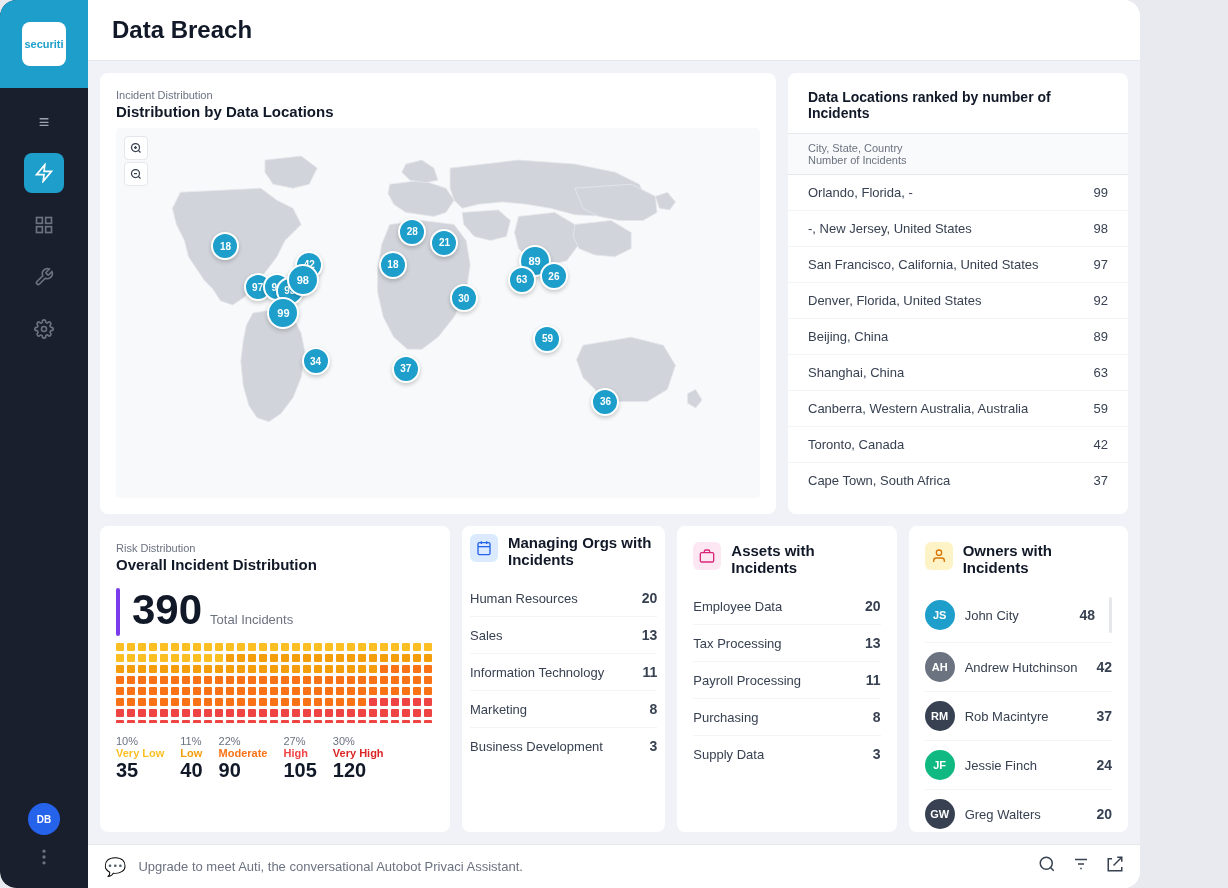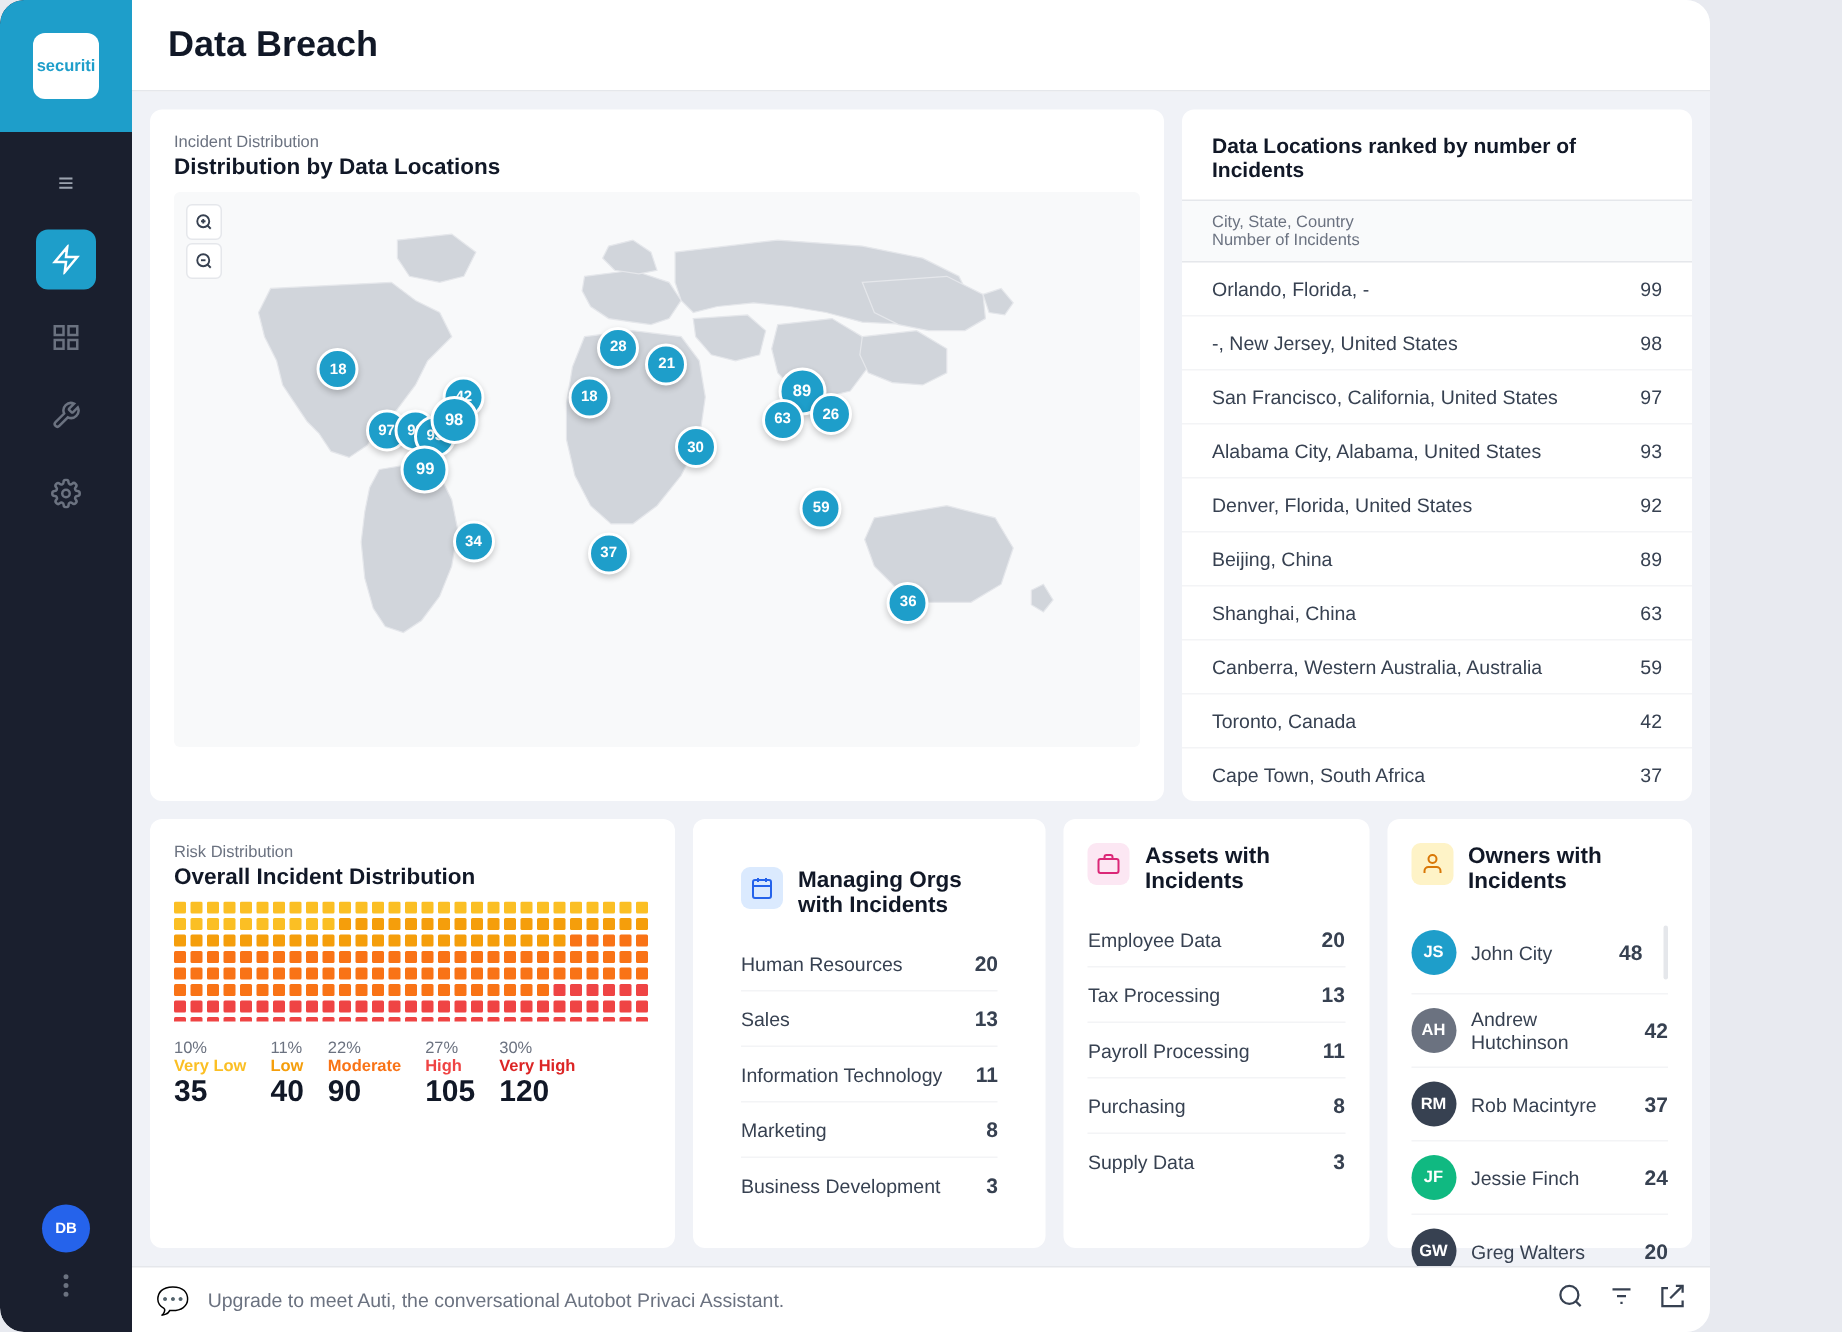--- a/index.html
+++ b/index.html
@@ -84,21 +84,21 @@
     .risk-pct { font-size: 11px; color: #6b7280; }
     .risk-label { font-size: 11px; font-weight: 600; }
     .risk-label.vl { color: #fbbf24; }
     .risk-label.l { color: #f59e0b; }
     .risk-label.m { color: #f97316; }
     .risk-label.h { color: #ef4444; }
     .risk-label.vh { color: #dc2626; }
     .risk-number { font-size: 20px; font-weight: 700; color: #111827; }
 
     
-    .orgs-panel { flex: 1; background: #fff; border-radius: 8px; padding: 32px; }
+    .orgs-panel { flex: 1; background: #fff; border-radius: 8px; padding: 8px; }
     .panel-icon-title { display: flex; align-items: flex-start; gap: 10px; margin-bottom: 12px; }
     .panel-icon { width: 28px; height: 28px; background: #dbeafe; border-radius: 6px; display: flex; align-items: center; justify-content: center; font-size: 14px; flex-shrink: 0; }
     .data-row { display: flex; justify-content: space-between; align-items: center; padding: 10px 0; border-bottom: 1px solid #f3f4f6; }
     .data-row:last-child { border-bottom: none; }
     .data-label { font-size: 13px; color: #374151; }
     .data-value { font-size: 14px; font-weight: 600; color: #374151; }
 
     
     .assets-panel { flex: 1; background: #fff; border-radius: 8px; padding: 16px; }
 
@@ -302,24 +302,20 @@
               </div>
               <div class="location-row">
                 <span class="location-name">-, New Jersey, United States</span>
                 <span class="location-count">98</span>
               </div>
               <div class="location-row">
                 <span class="location-name">San Francisco, California, United States</span>
                 <span class="location-count">97</span>
               </div>
               <div class="location-row">
-                <span class="location-name">Alabama City, Alabama, United States</span>
-                <span class="location-count">93</span>
-              </div>
-              <div class="location-row">
                 <span class="location-name">Denver, Florida, United States</span>
                 <span class="location-count">92</span>
               </div>
               <div class="location-row">
                 <span class="location-name">Beijing, China</span>
                 <span class="location-count">89</span>
               </div>
               <div class="location-row">
                 <span class="location-name">Shanghai, China</span>
                 <span class="location-count">63</span>
@@ -339,20 +335,27 @@
             </div>
         </div>
       </div>
 
       <div class="bottom-section">
 
         <div class="risk-panel">
           <div class="panel-subtitle">Risk Distribution</div>
           <div class="panel-title">Overall Incident Distribution</div>
 
+          <div class="total-incidents-wrapper">
+            <div class="purple-bar"></div>
+            <div class="total-incidents">
+              <span class="total-number">390</span>
+              <span class="total-label">Total Incidents</span>
+            </div>
+          </div>
 
           <div class="dot-matrix" id="dot-matrix">
               <div class="dot dot-vl"></div>
               <div class="dot dot-vl"></div>
               <div class="dot dot-vl"></div>
               <div class="dot dot-vl"></div>
               <div class="dot dot-vl"></div>
               <div class="dot dot-vl"></div>
               <div class="dot dot-vl"></div>
               <div class="dot dot-vl"></div>

